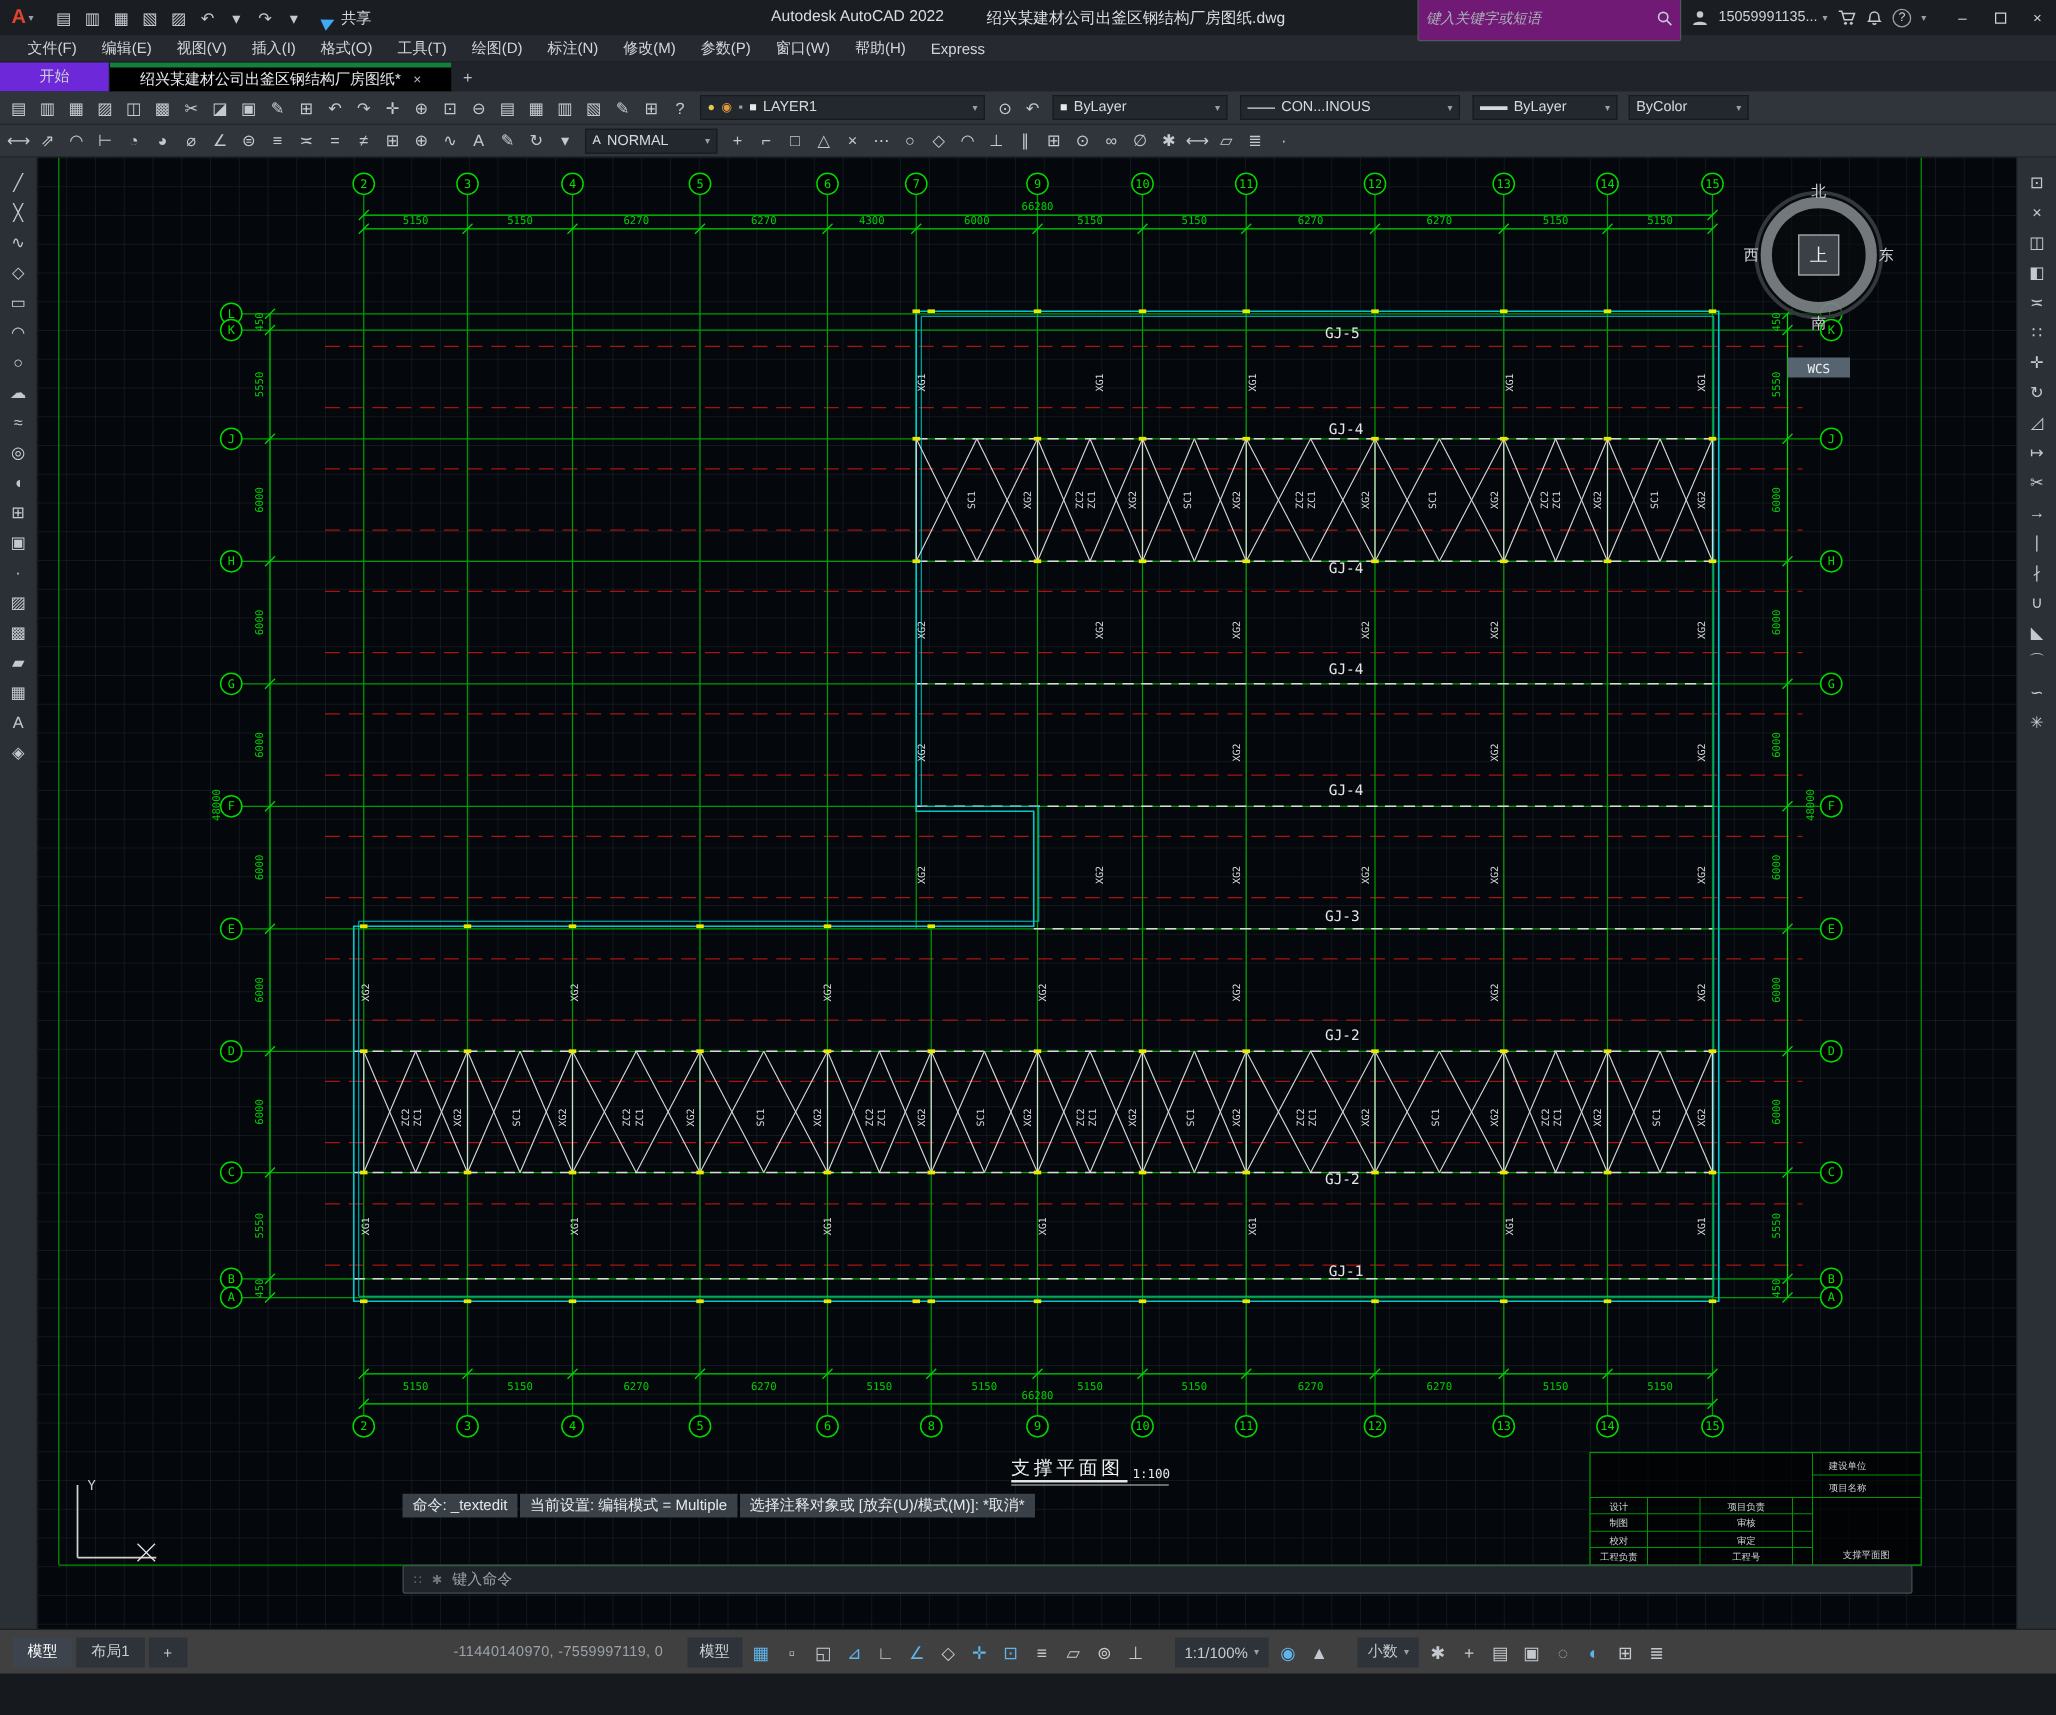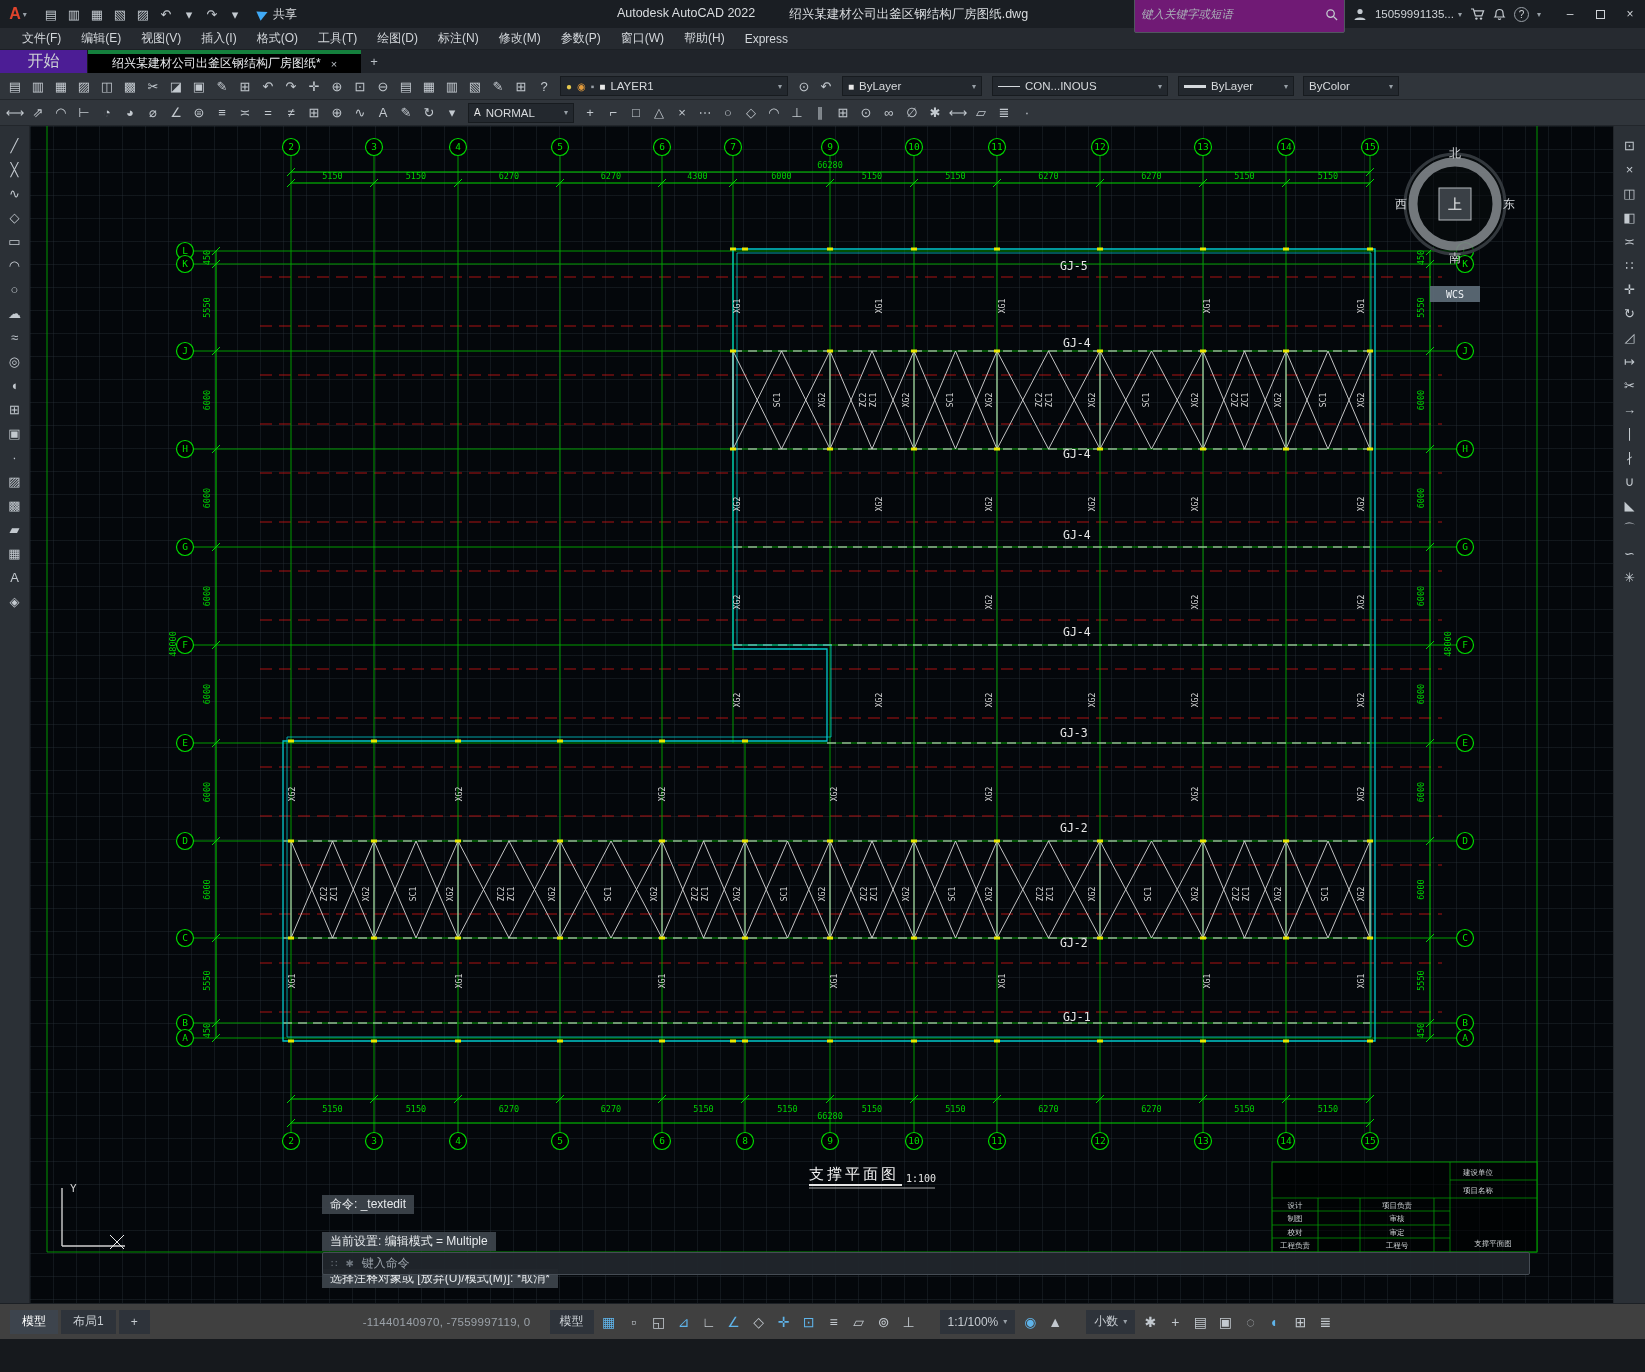--- a/index.html
+++ b/index.html
@@ -4,35 +4,35 @@
 <style>
   *{box-sizing:border-box;margin:0;padding:0}
   body{width:1645px;height:1372px;background:#101317;font-family:"Liberation Sans",sans-serif;overflow:hidden;color:#d6d9dc}
   .titlebar{height:28px;background:#1a1e23;display:flex;align-items:center;position:relative}
   .logo{width:36px;height:28px;display:flex;align-items:center;justify-content:center;gap:2px}
   .logoA{color:#e0442c;font-weight:bold;font-size:16px}
   .caret{color:#98a0a7;font-size:8px}
   .qat{display:flex;align-items:center;gap:1px;margin-left:4px}
   .ticon{width:22px;height:22px;display:inline-flex;align-items:center;justify-content:center;color:#c3c9cf;font-size:13px;flex:0 0 auto}
   .ticon.on{color:#5fb4ea}
-  .share{display:flex;align-items:center;gap:5px;font-size:12px;color:#d6d9dc;margin-left:12px}
+  .share{display:flex;align-items:flex-end;gap:5px;font-size:12px;color:#d6d9dc;margin-left:12px}
   .plane{width:0;height:0;border-top:5px solid transparent;border-bottom:5px solid transparent;border-left:10px solid #3fa9f5;transform:rotate(-25deg)}
   .title-center{position:absolute;left:50%;transform:translateX(-50%);display:flex;gap:34px;font-size:12.5px;color:#dadde0;white-space:nowrap}
   .tb-right{margin-left:auto;display:flex;align-items:center;gap:8px}
   .searchbox{width:211px;height:20px;background:#701a75;border:1px solid #50575f;display:flex;align-items:center;padding:18px 6px;border-radius:2px;gap:6px}
   .ph{color:#aab1b8;font-size:11.5px;font-style:italic;flex:1;overflow:hidden;white-space:nowrap}
   .miniicon{display:inline-flex;align-items:center;justify-content:center}
   .uid{font-size:11.5px;color:#cfd3d7;display:flex;align-items:center;gap:4px}
   .helpb{width:15px;height:15px;border:1px solid #9aa1a8;border-radius:50%;font-size:10px;display:inline-flex;align-items:center;justify-content:center;color:#cfd3d7}
   .win{display:flex;margin-left:6px}
   .winbtn{width:30px;height:28px;display:flex;align-items:center;justify-content:center;font-size:12px;color:#cfd3d7}
   .menubar{height:22px;background:#262a30;display:flex;align-items:center;padding-left:12px;border-bottom:1px solid #1c2025}
   .mitem{padding:0 10px;font-size:12px;color:#d2d6da;height:100%;display:flex;align-items:center}
   .tabrow{height:23px;background:#20242a;display:flex;align-items:stretch}
-  .tab-start{width:88px;background:#4c1d95;color:#cdd1d5;font-size:16px;display:flex;align-items:center;justify-content:center;border-right:1px solid #15181c}
+  .tab-start{width:88px;background:#6d28d9;color:#cdd1d5;font-size:12px;display:flex;align-items:center;justify-content:center;border-right:1px solid #15181c}
   .tab-active{background:#000000;color:#e6e9ec;font-size:12px;display:flex;align-items:center;gap:10px;padding:0 24px;border-top:4px solid #15803d}
   .tab-active .x{color:#b9bfc5;font-size:11px}
   .tab-new{width:26px;display:flex;align-items:center;justify-content:center;color:#b9bfc5;font-size:13px}
   .toolbar{height:27px;background:#30353b;display:flex;align-items:center;padding:0 4px;border-bottom:1px solid #22262b}
   .toolbar.r2{height:26px}
   .irow{display:flex;align-items:center;gap:1px}
   .combo{height:20px;background:#23282e;border:1px solid #171b1f;display:flex;align-items:center;gap:5px;padding:0 5px;font-size:11.5px;color:#d7dadd;margin:0 5px}
   .combo .car{margin-left:auto}
   .car{color:#98a0a7;font-size:8px}
   .sw{font-size:10px}.sw.y{color:#e4c84e}.sw.o{color:#e09a3c}.sw.g{color:#9aa1a8}.sw.w{color:#e8e8e8}
@@ -50,21 +50,21 @@
   .ct{fill:#00e000;font-size:9.5px}
   .vl{fill:#d8d8d8;font-size:8px}
   .gj{fill:#e6e6e6;font-size:11.5px}
   .dt{fill:#f2f2f2;font-size:15px;letter-spacing:3px}
   .dts{fill:#e6e6e6;font-size:10px}
   .tbl{fill:#cfd3d6;font-size:7.5px}
   .cp{fill:#d4d7da;font-size:12px}
   .cpc{fill:#eceeef;font-size:14px}
   .wcst{fill:#eef2f5;font-size:10px}
   .ucst{fill:#d0d0d0;font-size:11px}
-  .cmdhist{position:absolute;left:292px;top:1069px;display:flex;flex-direction:column;gap:18px;font-size:12px}
+  .cmdhist{position:absolute;left:292px;top:1069px;display:flex;flex-direction:row;gap:2px;font-size:12px}
   .histline{background:rgba(62,69,77,.92);color:#e6e9ec;padding:1px 8px;width:max-content}
   .cmdbar{position:absolute;left:292px;top:1126px;width:1208px;height:23px;background:rgba(33,38,44,.95);border:1px solid #454c54;border-radius:2px;display:flex;align-items:center;gap:8px;padding:0 8px;font-size:12px;color:#9aa2aa}
   .grip{color:#6f777f;font-size:10px}
   .statusbar{height:36px;background:#404040;display:flex;align-items:center;padding:0 10px;font-size:12px;gap:3px;border-top:1px solid #1c2025}
   .mtab{height:24px;padding:0 12px;display:inline-flex;align-items:center;background:#2e333a;color:#c6cbd0}
   .mtab.active{background:#3d444d;color:#fff}
   .coords{margin-left:210px;color:#9ba2a9;font-size:11.5px;letter-spacing:.3px}
   .spacebtn{margin-left:16px;height:24px;padding:0 10px;display:inline-flex;align-items:center;background:#2e333a;color:#cdd2d6}
   .statusbar .ticon{width:24px;height:24px;font-size:14px}
   .scale{display:inline-flex;gap:5px;align-items:center;height:24px;padding:0 8px;background:#2e333a;color:#c6cbd0;margin-left:16px}

